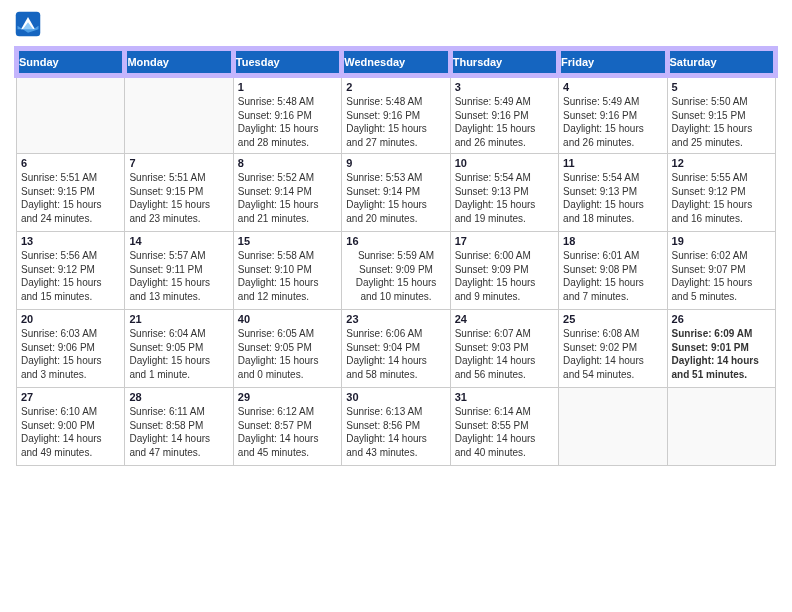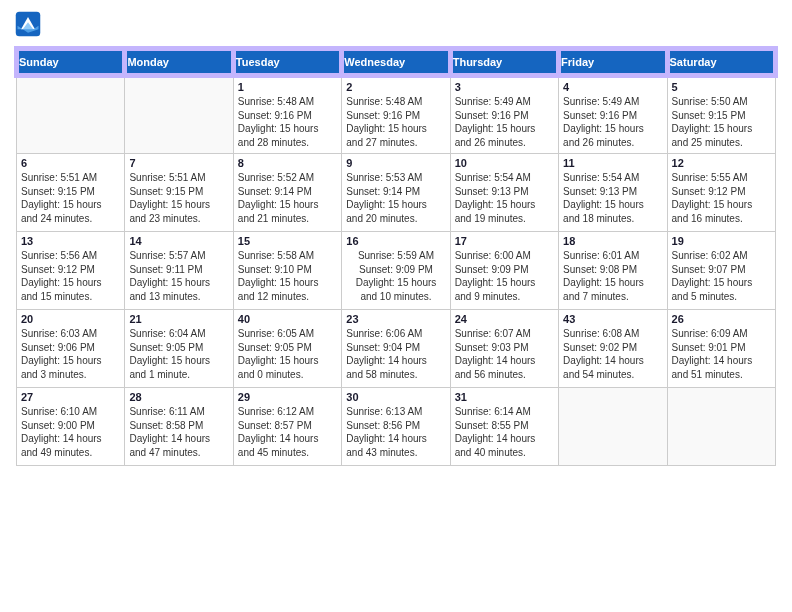--- a/index.html
+++ b/index.html
@@ -291,29 +291,29 @@
 and 58 minutes.</div>
           </td>
           <td>
             <div class="day-num">24</div>
             <div class="day-info" style="white-space: pre-line;">Sunrise: 6:07 AM
 Sunset: 9:03 PM
 Daylight: 14 hours
 and 56 minutes.</div>
           </td>
           <td>
-            <div class="day-num">43</div>
+            <div class="day-num">25</div>
             <div class="day-info" style="white-space: pre-line;">Sunrise: 6:08 AM
 Sunset: 9:02 PM
 Daylight: 14 hours
 and 54 minutes.</div>
           </td>
           <td>
             <div class="day-num">26</div>
-            <div class="day-info" style="white-space: pre-line;">Sunrise: 6:09 AM
+            <div class="day-info" style="white-space: pre-line; font-weight: bold;">Sunrise: 6:09 AM
 Sunset: 9:01 PM
 Daylight: 14 hours
 and 51 minutes.</div>
           </td>
         </tr>
         <tr>
           <td>
             <div class="day-num">27</div>
             <div class="day-info" style="white-space: pre-line;">Sunrise: 6:10 AM
 Sunset: 9:00 PM

